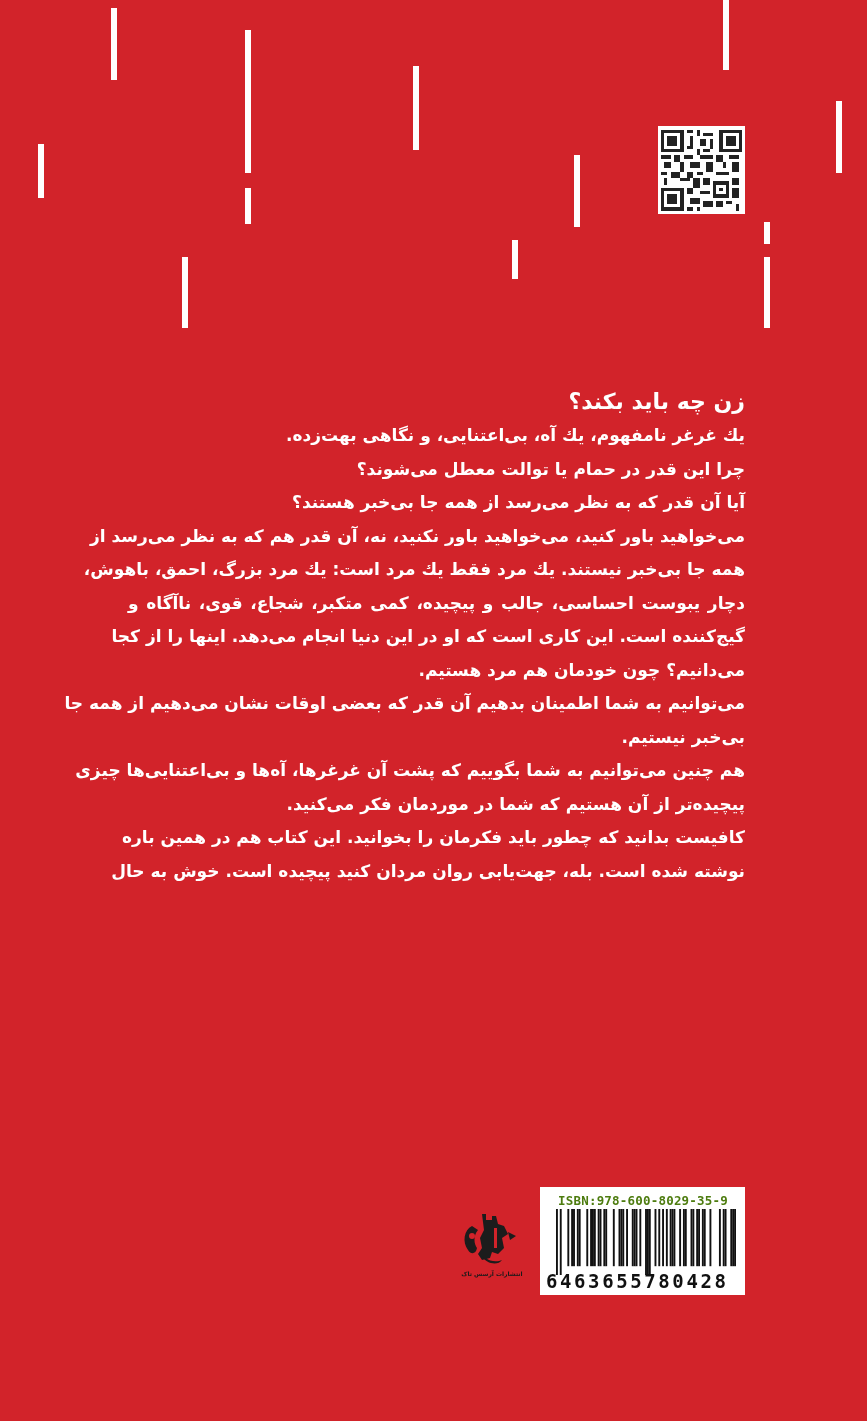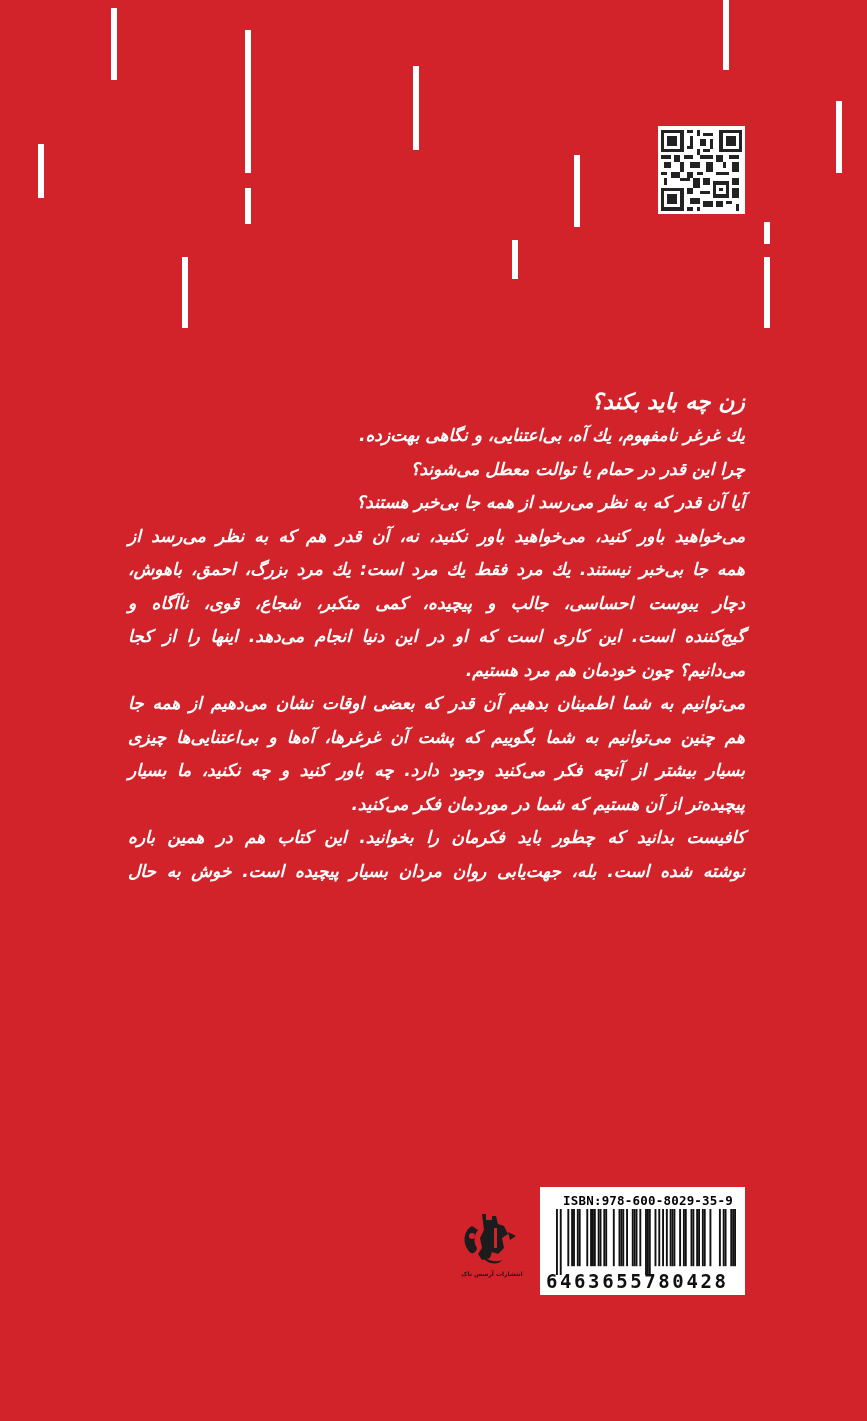--- a/index.html
+++ b/index.html
@@ -13,21 +13,21 @@
   .rain-line {
     position: absolute; width: 6px; background: #ffffff;
   }
   .qr {
     position: absolute; left: 658px; top: 126px; width: 87px; height: 88px;
     background: #ffffff; box-sizing: border-box; padding: 3px;
   }
   .qr svg { width: 100%; height: 100%; display: block; }
   .blurb {
     position: absolute; left: 128px; top: 386px; width: 617px;
-    direction: rtl; color: #ffffff; font-style: italic;
+    direction: rtl; color: #ffffff;
   }
   .blurb-title {
     font-family: "DejaVu Sans", sans-serif;
     font-weight: bold; font-size: 22px; line-height: 32px; height: 33px;
     text-align: right; white-space: nowrap;
   }
   .blurb-line {
     font-family: "DejaVu Sans", sans-serif;
     font-weight: bold; font-size: 17px; line-height: 33.5px; height: 33.5px;
     white-space: nowrap; overflow: visible;
@@ -44,21 +44,21 @@
     font-size: 6px; color: #1a1a1a; text-align: center; direction: rtl;
     margin-top: 2px; white-space: nowrap;
   }
   .barcode-box {
     position: absolute; left: 540px; top: 1187px; width: 205px; height: 108px;
     background: #ffffff; box-sizing: border-box;
   }
   .isbn-text {
     position: absolute; left: 18px; top: 6px; width: 180px;
     font-family: "DejaVu Sans Mono", monospace; font-weight: bold;
-    font-size: 12.5px; color: #000000; letter-spacing: 0.2px; text-align: center;
+    font-size: 12.5px; color: #4d7c0f; letter-spacing: 0.2px; text-align: left;
   }
   .bars {
     position: absolute; left: 16px; top: 22px; width: 180px; height: 66px;
   }
   .bars svg { width: 100%; height: 100%; display: block; }
   .ean-digits {
     position: absolute; left: 6px; top: 84px; width: 196px;
     font-family: "DejaVu Sans Mono", monospace; font-weight: bold;
     font-size: 19px; color: #111111; letter-spacing: 2.6px; line-height: 20px;
     white-space: nowrap;
@@ -152,25 +152,25 @@
     <div class="blurb-line">یك غرغر نامفهوم، یك آه، بی‌اعتنایی، و نگاهی بهت‌زده.</div>
     <div class="blurb-line">چرا این قدر در حمام یا توالت معطل می‌شوند؟</div>
     <div class="blurb-line">آیا آن قدر که به نظر می‌رسد از همه جا بی‌خبر هستند؟</div>
     <div id="para">
         <div class="blurb-line justify">می‌خواهید باور کنید، می‌خواهید باور نکنید، نه، آن قدر هم که به نظر می‌رسد از</div>
         <div class="blurb-line justify">همه جا بی‌خبر نیستند. یك مرد فقط یك مرد است: یك مرد بزرگ، احمق، باهوش،</div>
         <div class="blurb-line justify">دچار یبوست احساسی، جالب و پیچیده، کمی متکبر، شجاع، قوی، ناآگاه و</div>
         <div class="blurb-line justify">گیج‌کننده است. این کاری است که او در این دنیا انجام می‌دهد. اینها را از کجا</div>
         <div class="blurb-line">می‌دانیم؟ چون خودمان هم مرد هستیم.</div>
         <div class="blurb-line justify">می‌توانیم به شما اطمینان بدهیم آن قدر که بعضی اوقات نشان می‌دهیم از همه جا</div>
+        <div class="blurb-line">بی‌خبر نیستیم.</div>
         <div class="blurb-line justify">هم چنین می‌توانیم به شما بگوییم که پشت آن غرغرها، آه‌ها و بی‌اعتنایی‌ها چیزی</div>
-        <div class="blurb-line justify">بسیار بیشتر از آنچه فکر می‌کنید وجود دارد. چه باور کنید و چه نکنید، ما بسیار</div>
         <div class="blurb-line">پیچیده‌تر از آن هستیم که شما در موردمان فکر می‌کنید.</div>
         <div class="blurb-line justify">کافیست بدانید که چطور باید فکرمان را بخوانید. این کتاب هم در همین باره</div>
-        <div class="blurb-line justify">نوشته شده است. بله، جهت‌یابی روان مردان بسیار پیچیده است. خوش به حال</div>
+        <div class="blurb-line justify">نوشته شده است. بله، جهت‌یابی روان مردان کنید پیچیده است. خوش به حال</div>
       </div>
   </div>
 
   <div class="logo">
     <svg viewBox="0 0 80 60">
       <g fill="#1c1c1c">
         <path d="M20 18 C12 22 10 34 16 42 C19 47 24 46 25 40 C22 36 21 28 26 22 Z"></path>
         <circle cx="20" cy="28" r="3" fill="#D2232A"></circle>
         <path d="M30 6 L34 6 L34 12 L40 12 L40 8 L44 8 L46 16 L52 18 L56 26 L50 30 L52 40 L46 46 L40 44 L38 50 L30 52 L26 46 L30 40 L28 30 L32 22 Z"></path>
         <path d="M30 48 C34 56 46 58 50 52 C46 54 38 54 34 50 Z"></path>

